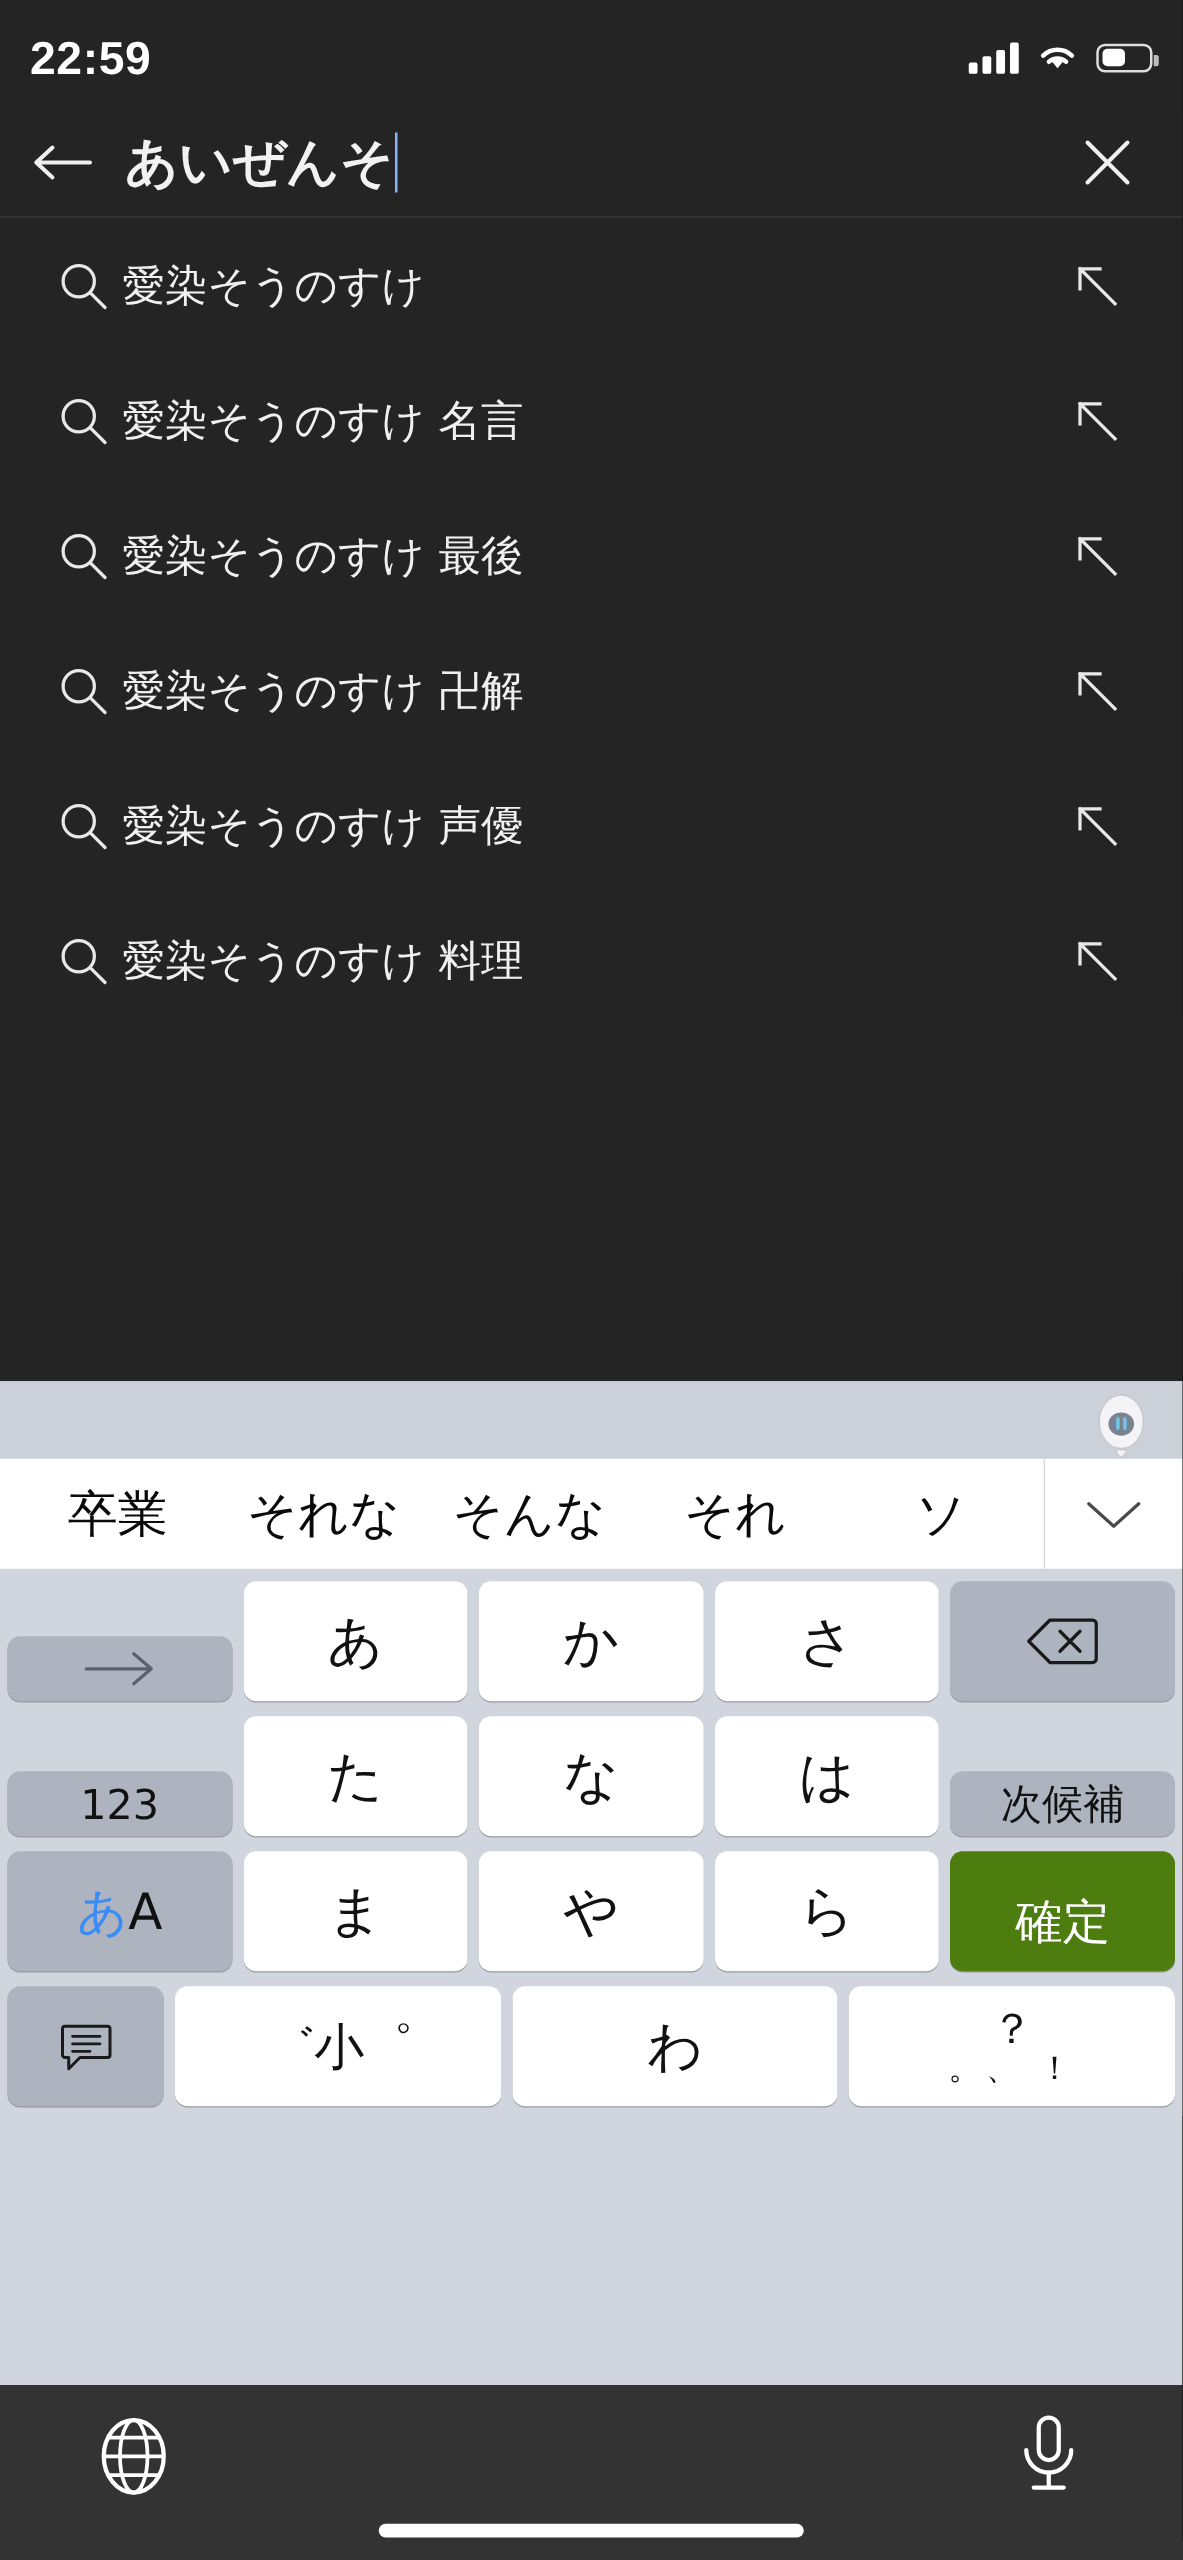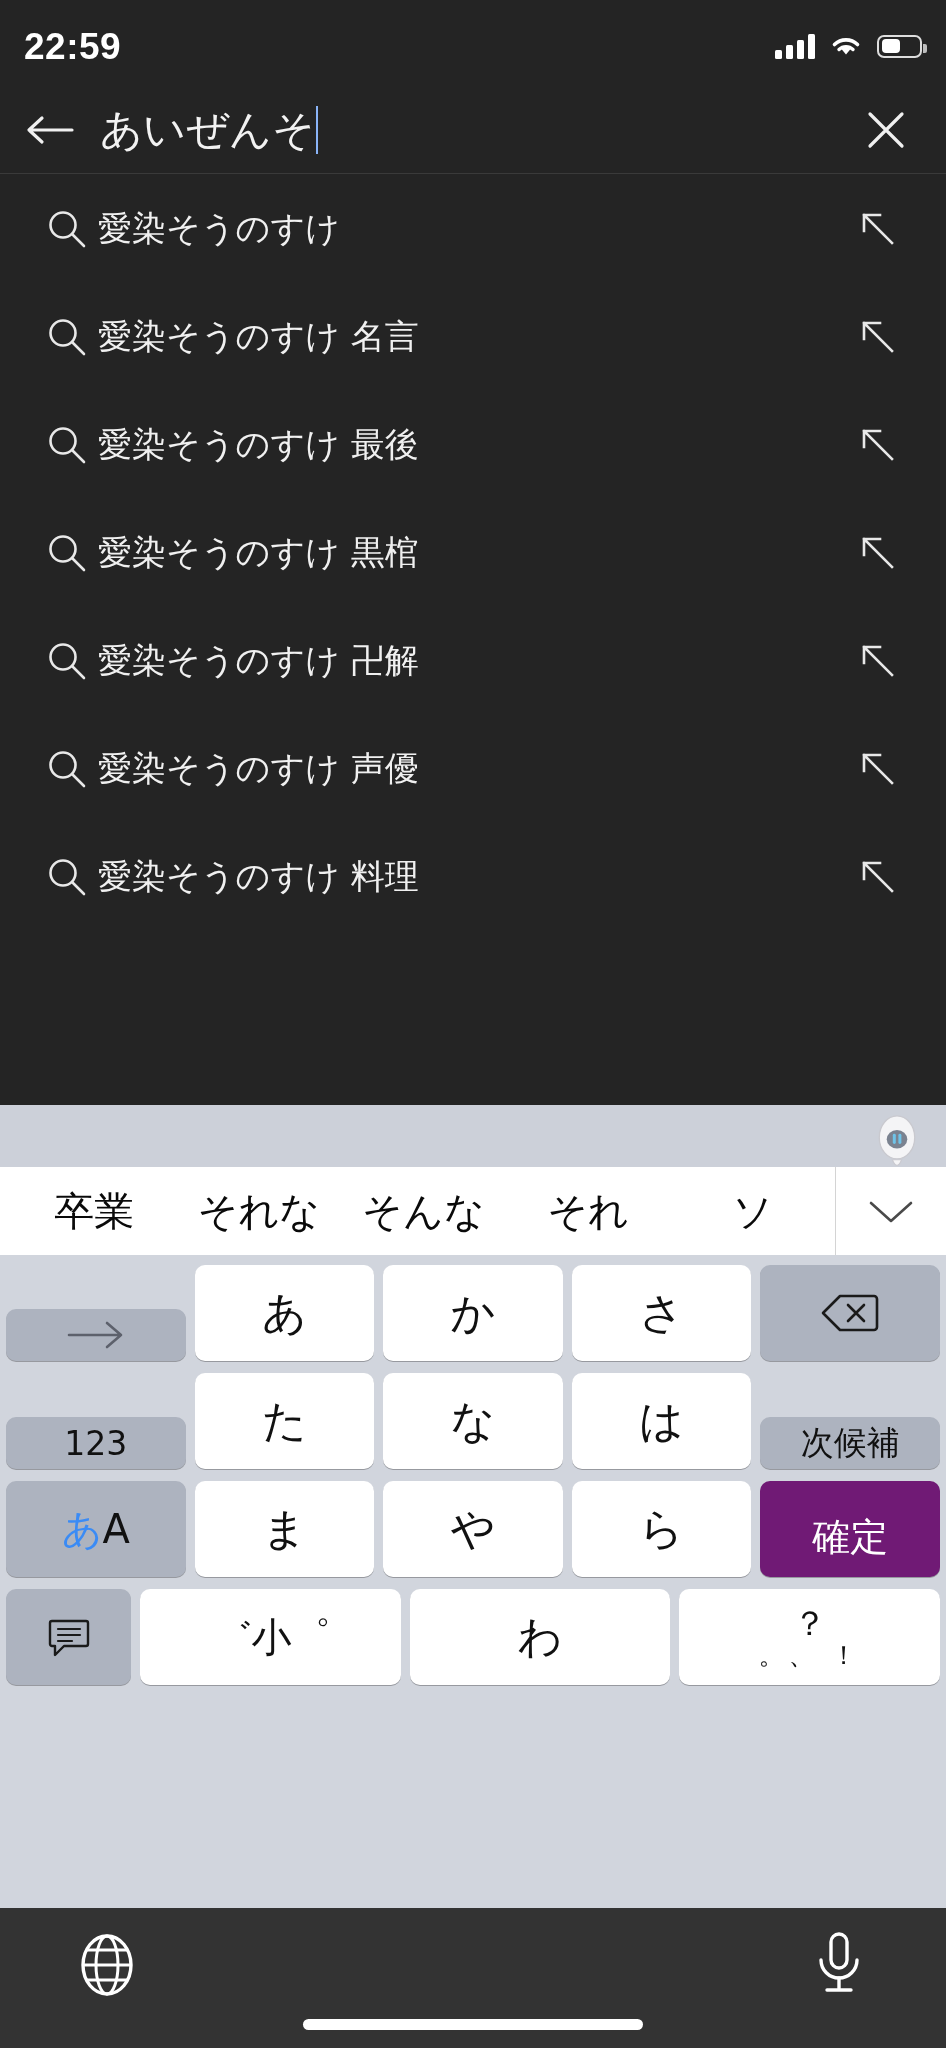--- a/index.html
+++ b/index.html
@@ -33,21 +33,21 @@
   
   .searchbar{
     position:absolute;left:0;top:86px;width:946px;height:88px;
     display:flex;align-items:center;box-sizing:border-box;
     border-bottom:1px solid #3a3a3a;background:#242424;
   }
   .back-btn{width:100px;display:flex;align-items:center;justify-content:center;cursor:pointer;}
   .search-field{flex:1;display:flex;align-items:center;position:relative;}
   .search-text{
     color:#f2f2f2;font-size:42px;line-height:1;white-space:nowrap;
-    font-family:"DejaVu Sans","Liberation Sans",sans-serif;font-weight:400;
+    font-family:"DejaVu Sans","Liberation Sans",sans-serif;font-weight:700;
   }
   .caret{display:inline-block;width:2px;height:48px;background:#8ab4f8;margin-left:1px;vertical-align:middle;}
   .clear-btn{width:120px;display:flex;align-items:center;justify-content:center;cursor:pointer;}
 
   
   .suggestions{
     position:absolute;left:0;top:175px;width:946px;height:930px;
     background:#242424;overflow:hidden;
   }
   .sug-row{
@@ -88,21 +88,21 @@
   .krow:last-child{margin-bottom:0;}
   .key{
     flex:1;border-radius:10px;display:flex;align-items:center;justify-content:center;
     font-size:44px;color:#111;cursor:pointer;
     font-family:"DejaVu Sans","Liberation Sans",sans-serif;
     box-shadow:0 1px 0 rgba(0,0,0,.28);
     user-select:none;
   }
   .key.white{background:#fff;}
   .key.grey{background:#adb3bf;}
-  .key.blue{background:#701a75;color:#fff;font-size:38px;text-align:right;}
+  .key.blue{background:#4d7c0f;color:#fff;font-size:38px;text-align:right;}
   .key.small{font-size:33px;margin-top:44px;}
   .key-emoji{flex:.48;}
   .key-kana{flex:.48;}
   .key.blue-tall{align-items:flex-end;padding-bottom:14px;}
   .aA{display:flex;align-items:baseline;font-size:40px;}
   .aA .jp{color:#3a8bf5;}
   .aA .en{color:#111;}
   .punc{display:flex;flex-direction:column;align-items:center;line-height:1;}
   .punc .top{font-size:34px;margin-bottom:2px;}
   .punc .bot{font-size:26px;letter-spacing:4px;}
@@ -202,34 +202,20 @@
           </svg>
       </span>
       <span class="sug-label">愛染そうのすけ 最後</span>
       <span class="sug-arrow">
         <svg width="40" height="40" viewBox="0 0 40 40">
             <path d="M6 6 H22 M6 6 V22 M6 6 L34 34" stroke="#e8e8e8" stroke-width="2.6" fill="none" stroke-linecap="square"></path>
           </svg>
       </span>
     </div>
 
-    <div class="sug-row">
-      <span class="sug-icon">
-        <svg width="44" height="44" viewBox="0 0 44 44">
-            <circle cx="18" cy="18" r="12.5" stroke="#e8e8e8" stroke-width="2.6" fill="none"></circle>
-            <path d="M27.5 27.5 L39 39" stroke="#e8e8e8" stroke-width="2.6" stroke-linecap="round"></path>
-          </svg>
-      </span>
-      <span class="sug-label">愛染そうのすけ 黒棺</span>
-      <span class="sug-arrow">
-        <svg width="40" height="40" viewBox="0 0 40 40">
-            <path d="M6 6 H22 M6 6 V22 M6 6 L34 34" stroke="#e8e8e8" stroke-width="2.6" fill="none" stroke-linecap="square"></path>
-          </svg>
-      </span>
-    </div>
 
     <div class="sug-row">
       <span class="sug-icon">
         <svg width="44" height="44" viewBox="0 0 44 44">
             <circle cx="18" cy="18" r="12.5" stroke="#e8e8e8" stroke-width="2.6" fill="none"></circle>
             <path d="M27.5 27.5 L39 39" stroke="#e8e8e8" stroke-width="2.6" stroke-linecap="round"></path>
           </svg>
       </span>
       <span class="sug-label">愛染そうのすけ 卍解</span>
       <span class="sug-arrow">

